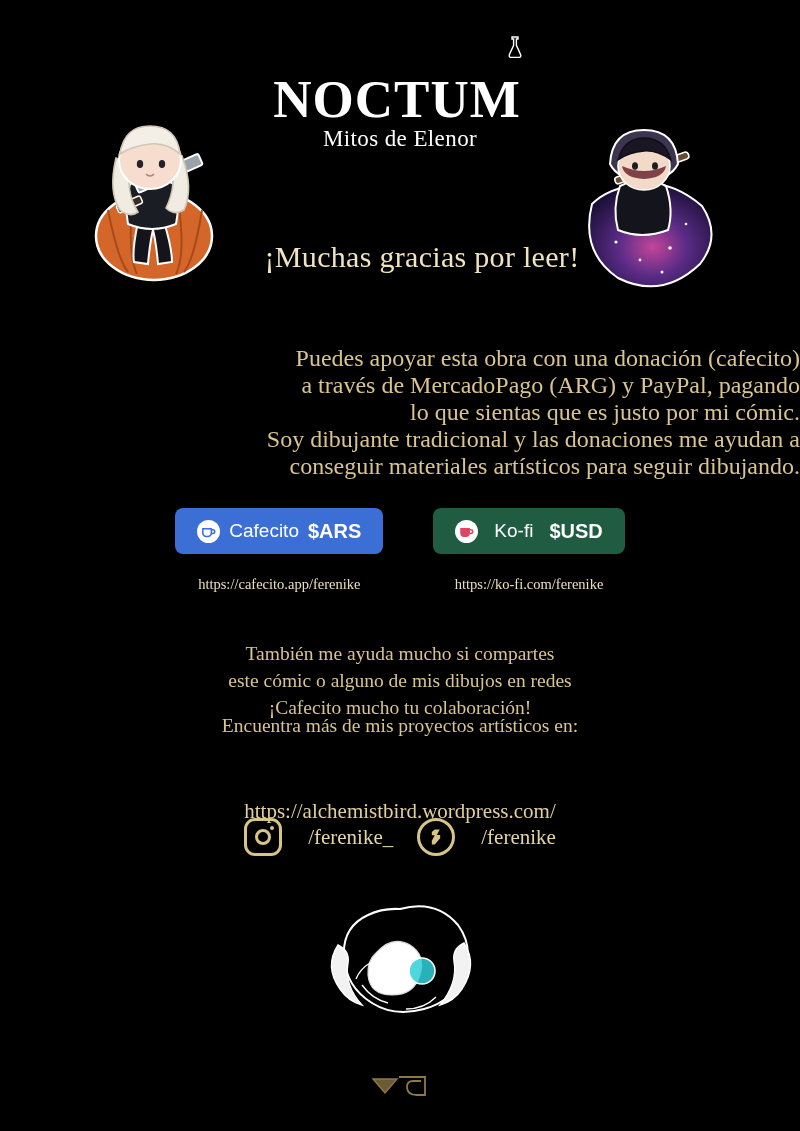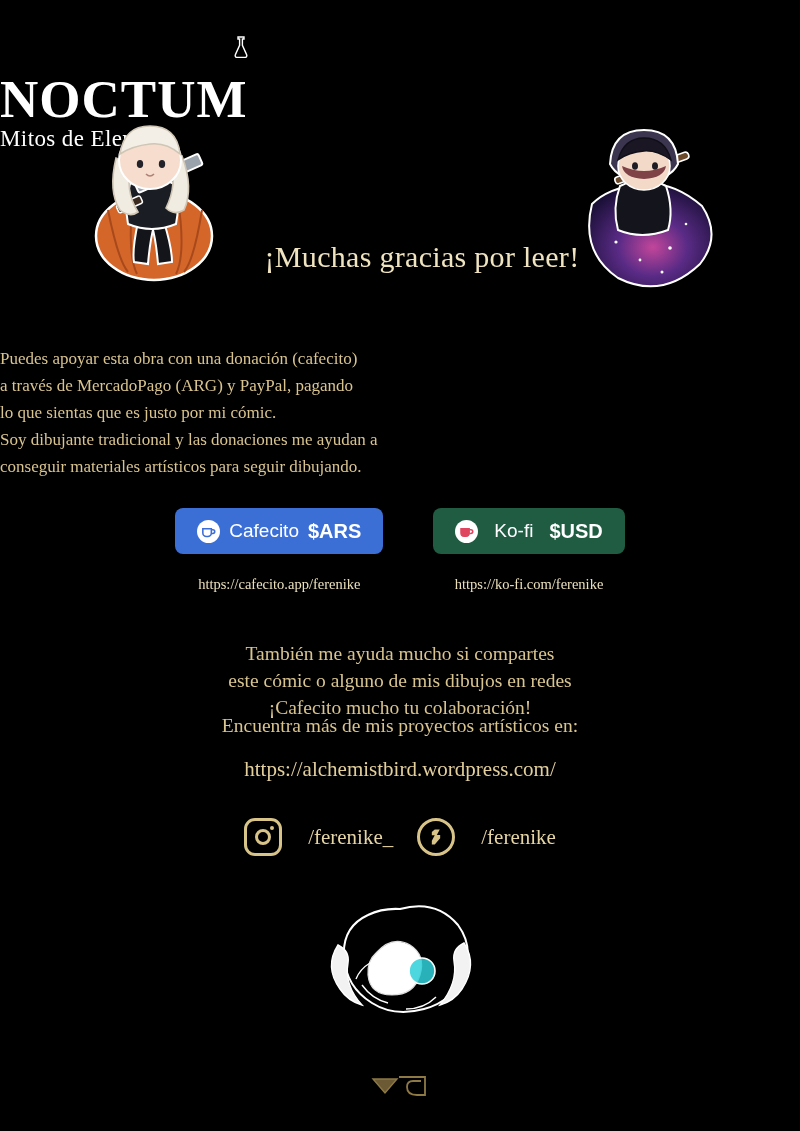--- a/index.html
+++ b/index.html
@@ -22,21 +22,21 @@
     height: 1131px;
     background: #000000;
     overflow: hidden;
   }
 
   
   .logo-block {
     position: absolute;
     left: 0; right: 0;
     top: 52px;
-    text-align: left;
+    text-align: center;
   }
   .logo-word {
     font-family: "Liberation Serif", serif;
     font-size: 76px;
     line-height: 78px;
     letter-spacing: 1px;
     color: #ffffff;
     font-weight: bold;
     font-variant: small-caps;
     text-transform: lowercase;
@@ -78,22 +78,22 @@
     color: #f0e4c0;
     letter-spacing: 0.3px;
     padding-left: 44px;
   }
 
   
   .support-text {
     position: absolute;
     left: 0; right: 0;
     top: 345px;
-    text-align: left;
-    font-size: 17px;
+    text-align: right;
+    font-size: 24px;
     line-height: 27px;
     color: #d9c48f;
   }
   .share-text {
     position: absolute;
     left: 0; right: 0;
     top: 608px;
     text-align: center;
     font-size: 19.5px;
     line-height: 27px;
@@ -104,21 +104,21 @@
     position: absolute;
     left: 0; right: 0;
     top: 715px;
     text-align: center;
     font-size: 19.5px;
     color: #d9c48f;
   }
   .website-url {
     position: absolute;
     left: 0; right: 0;
-    top: 757px;
+    top: 799px;
     text-align: center;
     font-size: 21px;
     color: #e2cf9c;
     text-decoration: none;
   }
 
   
   .buttons-row {
     position: absolute;
     left: 0; right: 0;

